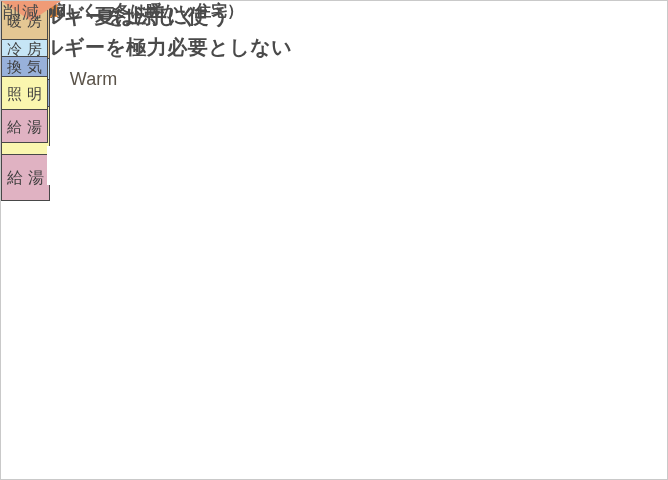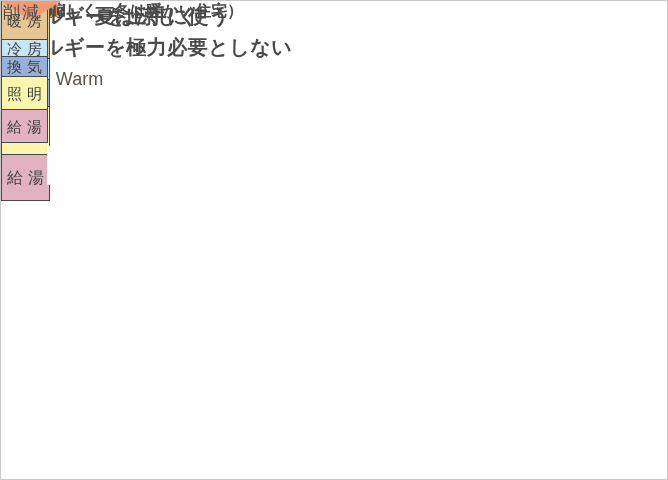--- a/index.html
+++ b/index.html
@@ -49,21 +49,21 @@
   .bhalf { position:absolute; top:0; bottom:0; }
   .half-cool { left:0;  width:62; background:#bdd3ea; border:4px solid #17395c; border-right:none; }
   .half-warm { left:62; width:61; background:#fbd8a2; border:4px solid #d8893e; border-left:none; }
   .win-group { position:absolute; display:grid; grid-template-columns:12px 12px; grid-template-rows:12px 12px; }
   .wg-cool { column-gap:10px; row-gap:10px; left:13px; }
   .wg-warm { column-gap:11px; row-gap:10px; left:8px;  }
   .wg-top { top:14px; } .wg-bottom { top:95px; }
   .win { background:#ffffff; }
   .house-label { position:absolute; top:67px; font-size:18px; text-align:center; line-height:22px; }
   .cool-label { left:0;  width:62px; color:#53565c; }
-  .warm-label { left:48px; width:61px; color:#5b5349; }
+  .warm-label { left:62px; width:61px; color:#5b5349; }
   .door { position:absolute; left:46px; top:145px; width:32px; height:39px; background:#ffffff; z-index:5; }
 
   
   .plus-h { left:355; top:289; width:47; height:8;  background:#4d4d4d; }
   .plus-v { left:374; top:269; width:8;  height:48; background:#4d4d4d; }
 
   
   .stack { position:absolute; border:1.5px solid #474747; }
   .bar-before { left:451; top:191; width:63; }
   .bar-after  { left:546; top:249; width:62; }

